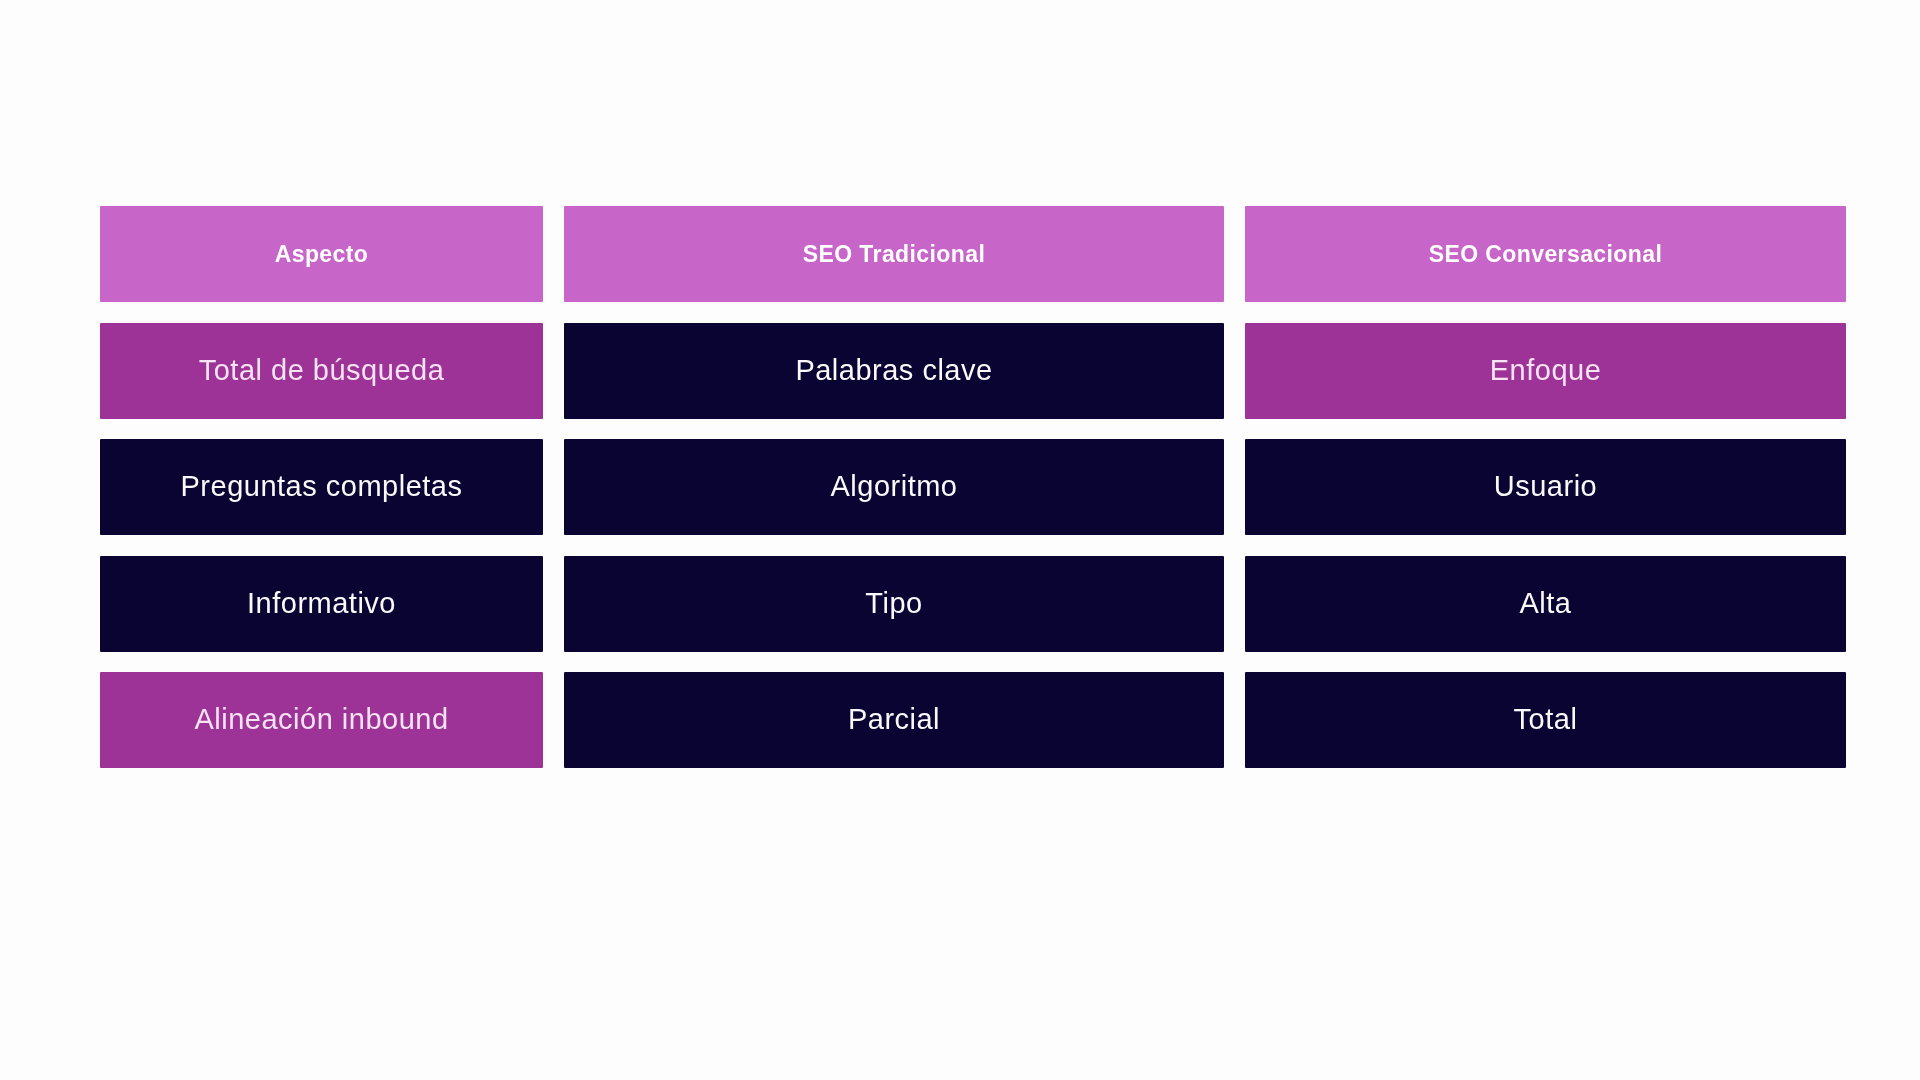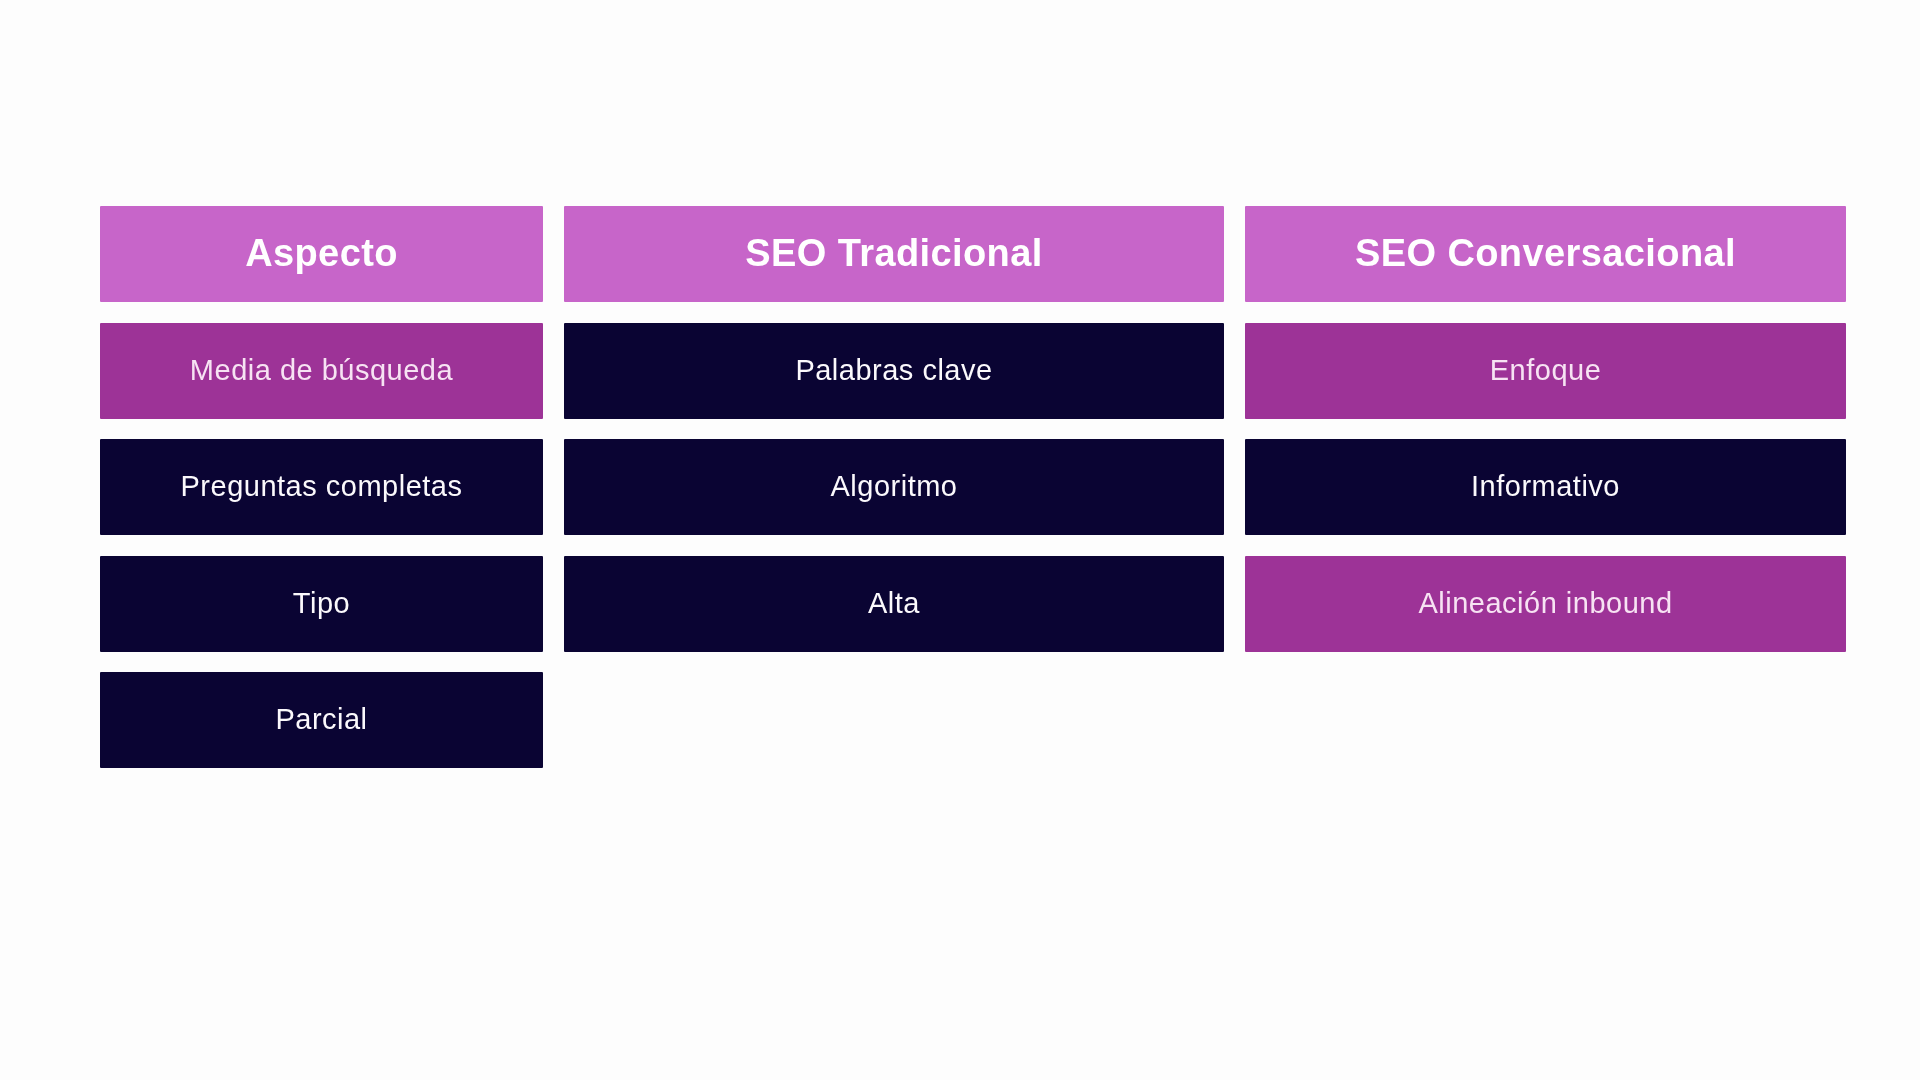--- a/index.html
+++ b/index.html
@@ -30,21 +30,21 @@
     display: flex;
     align-items: center;
     justify-content: center;
     text-align: center;
     line-height: 1.15;
     border-radius: 1px;
   }
   .cell.head {
     background: var(--header-bg, #c765c9);
     color: var(--header-text, #ffffff);
-    font-size: 38px;
+    font-size: 23px;
     font-weight: 700;
     letter-spacing: 0.4px;
   }
   .cell.aspect {
     background: var(--aspect-bg, #9d3397);
     color: var(--aspect-text, #f7e3f3);
     font-size: 29px;
     font-weight: 300;
     letter-spacing: 0.5px;
   }
@@ -60,29 +60,31 @@
 </head>
 <body>
 
 <div class="stage">
   <div class="table">
 
     <div class="cell head">Aspecto</div>
     <div class="cell head">SEO Tradicional</div>
     <div class="cell head">SEO Conversacional</div>
 
-    <div class="cell aspect">Media de búsqueda</div>
+    <div class="cell aspect">Total de búsqueda</div>
     <div class="cell value">Palabras clave</div>
     <div class="cell aspect">Enfoque</div>
 
     <div class="cell value">Preguntas completas</div>
     <div class="cell value">Algoritmo</div>
+    <div class="cell value">Usuario</div>
 
     <div class="cell value">Informativo</div>
 
     <div class="cell value">Tipo</div>
     <div class="cell value">Alta</div>
 
     <div class="cell aspect">Alineación inbound</div>
     <div class="cell value">Parcial</div>
+    <div class="cell value">Total</div>
 
   </div>
 </div>
 
 </body></html>

